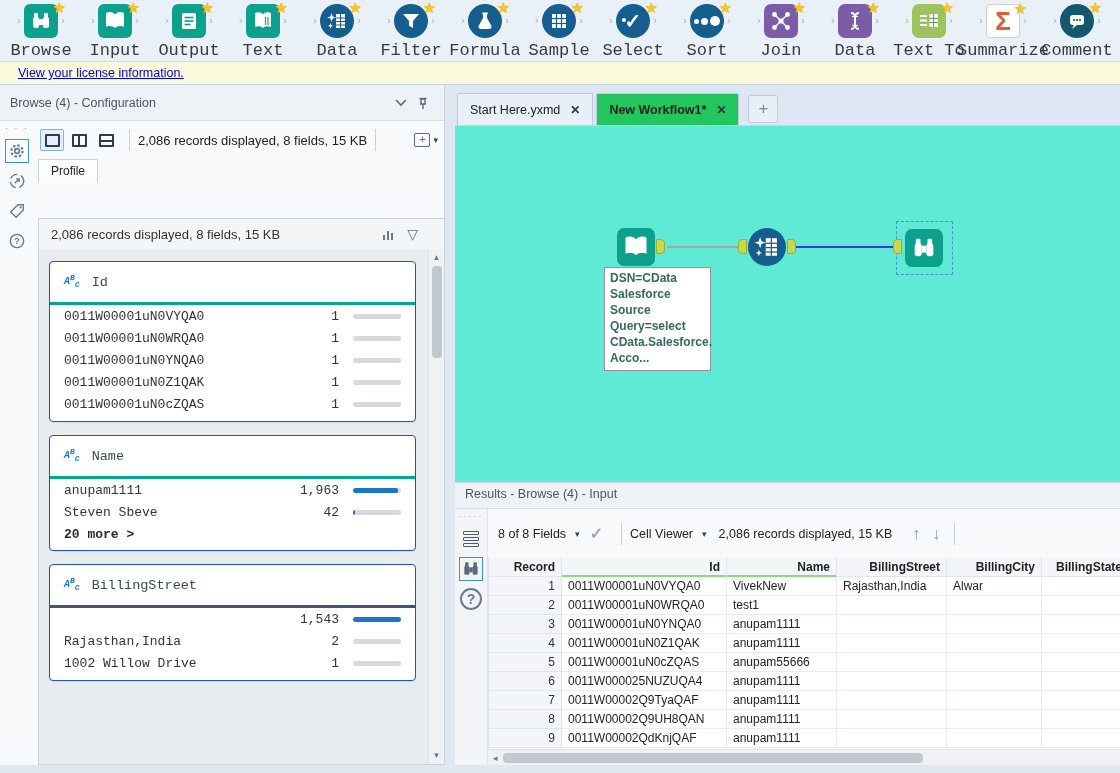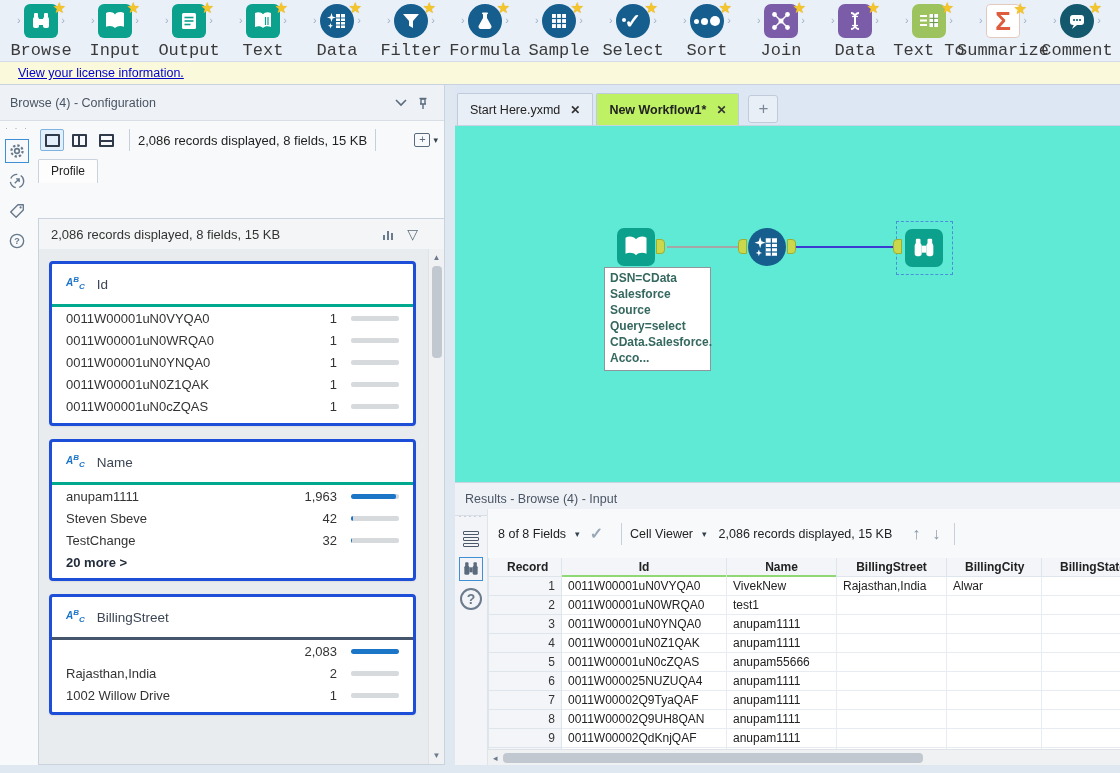--- a/index.html
+++ b/index.html
@@ -57,21 +57,21 @@
   .caret { font-size:9px; color:#33404e; margin-left:3px; }
   .profile-tab { display:inline-block; margin-left:4px; padding:4px 12px 5px 12px; font-size:12px; color:#222; background:#fdfdfe; border:1px solid #c9d2dd; border-bottom:none; border-radius:2px 2px 0 0; position:relative; z-index:2; cursor:pointer; }
   .profile-box { position:absolute; left:4px; right:0; top:97px; bottom:0; background:#f4f5f6; border:1px solid #c9d2dd; border-right:none; overflow:hidden; }
   .prof-summary { height:30px; display:flex; align-items:center; padding:0 26px 0 12px; font-size:13px; color:#333; }
   .prof-summary .pico { margin-left:14px; cursor:pointer; }
   .prof-summary .flex { flex:1; }
   .chartbars { display:flex; align-items:flex-end; gap:1.5px; height:12px; }
   .chartbars i { width:2.5px; background:#6b7a8c; display:block; }
   .funnel-o { color:#5a6b7d; font-size:14px; line-height:1; }
   .cards { position:absolute; left:0; right:16px; top:30px; bottom:0; background:#e9ecef; padding:12px 12px 0 10px; overflow:hidden; }
-  .card { background:#fff; border:3px solid #1d4ed8; border-radius:4px; box-shadow:0 1px 2px rgba(0,0,0,.06); margin-bottom:13px; padding:0 0 6px 0; }
+  .card { background:#fff; border:1px solid #1d4ed8; border-radius:4px; box-shadow:0 1px 2px rgba(0,0,0,.06); margin-bottom:13px; padding:0 0 6px 0;font-family:Liberation Mono, monospace; }
   .card-head { display:flex; align-items:center; height:40px; padding:0 14px; }
   .abc { font-size:10px; font-weight:bold; color:#1a73c8; font-style:italic; margin-right:12px; line-height:1; }
   .abc sup,.abc sub { font-size:8px; }
   .fieldname { font-size:13.5px; color:#3c4654; }
   .card-rule { height:3px; margin:0; }
   .rule-teal { background:var(--accentteal); }
   .rule-dark { background:var(--accentdark); }
   .vrow { display:flex; align-items:center; height:22px; padding:0 14px; font-size:13px; color:#333; }
   .vrow .val { flex:1; white-space:nowrap; overflow:hidden; }
   .vrow .cnt { width:46px; text-align:right; color:#333; }
@@ -80,46 +80,46 @@
   .more { padding:4px 14px 2px 14px; font-size:13px; font-weight:bold; color:#222c3a; cursor:pointer; }
   .pscroll { position:absolute; right:0; top:30px; bottom:0; width:16px; background:#f0f1f3; border-left:1px solid #dfe2e6; display:flex; flex-direction:column; align-items:center; }
   .pscroll .arr { font-size:8px; color:#6b7a8c; padding:4px 0; cursor:pointer; }
   .pscroll .thumb { width:10px; height:92px; background:#c2c8cf; border-radius:4px; cursor:grab; }
   .pscroll .fill { flex:1; }
 
   
   .rightarea { position:absolute; left:455px; right:0; top:0; bottom:0; }
   .tabstrip { height:40px; background:#dde7f3; display:flex; align-items:flex-end; padding-left:2px; }
   .wtab { display:flex; align-items:center; gap:10px; height:32px; padding:0 12px; font-size:12.5px; color:#222; background:#e9eff7; border:1px solid #bfcbda; border-bottom:none; margin-right:3px; cursor:pointer; border-radius:2px 2px 0 0; }
-  .wtab.active { background:#bef264; font-weight:bold;margin-top:35px; }
+  .wtab.active { background:#22c55e; font-weight:bold;margin-top:35px; }
   .wtab .x { font-size:12px; font-weight:bold; color:#333; cursor:pointer; }
   .plustab { width:30px; height:28px; margin-left:6px; margin-bottom:2px; border:1px solid #bfcbda; border-radius:3px; background:#e9eff7; color:#7b8794; font-size:17px; display:flex; align-items:center; justify-content:center; cursor:pointer; }
   .canvas { position:absolute; left:0; right:0; top:40px; bottom:283px; background:#5eead4; border-top:1px solid #c9d4e2; overflow:hidden; }
   .node-ico { width:38px; height:38px; border-radius:7px; display:flex; align-items:center; justify-content:center; position:absolute; cursor:pointer; }
   .node-ico.teal { background:var(--teal); }
   .node-ico.circle { border-radius:50%; background:var(--navy); }
   .anchor { position:absolute; width:9px; height:15px; background:var(--anchor); border:1px solid #9fae2f; }
   .anchor.out { border-radius:0 4px 4px 0; }
   .anchor.in { border-radius:4px 0 0 4px; }
   .conn { position:absolute; height:2px; }
   .annot { position:absolute; background:#fff; border:1px solid #8f959c; padding:3px 5px; font-size:12px; font-weight:600; color:#35685e; line-height:1.33; cursor:pointer; }
   .selbox { position:absolute; border:1.5px dashed #4a90d9; background:transparent; }
 
   
   .results { position:absolute; left:0; right:0; bottom:0; height:283px; background:#f2f4f7; border-top:1px solid #c9d4e2; }
-  .res-title { height:26px; background:#eef1f6; border-bottom:1px solid #d9dee6; display:flex; align-items:center; padding:16px 10px; font-size:12.5px; color:#4a5563; }
+  .res-title { height:26px; background:#eef1f6; border-bottom:1px solid #d9dee6; display:flex; padding:4px 10px; font-size:12.5px; color:#4a5563; }
   .res-strip { position:absolute; left:0; top:26px; width:32px; bottom:0; }
   .res-main { position:absolute; left:32px; right:0; top:26px; bottom:0; background:#fff; border-left:1px solid #dfe4ea; }
   .res-toolbar { height:49px; display:flex; align-items:center; padding:0 10px; background:#f7f9fb; font-size:12.5px; color:#222; }
   .res-toolbar .ctl { display:flex; align-items:center; gap:6px; cursor:pointer; }
   .res-toolbar .chk { color:#9aa7b6; font-size:16px; font-weight:bold; }
   .res-toolbar .arrow { font-size:16px; color:#8a97a6; cursor:pointer; padding:0 6px; }
   .grid-wrap { position:absolute; left:0; right:0; top:49px; bottom:0; overflow:hidden; }
   table.grid { border-collapse:collapse; table-layout:fixed; font-size:12px; color:#222; width:640px; }
-  .grid th { background:#f3f5f8; border:1px solid #dfe5ec; border-top:none; font-weight:bold; text-align:center; padding:2px 18px; height:18px; position:relative; }
+  .grid th { background:#f3f5f8; border:1px solid #dfe5ec; border-top:none; font-weight:bold; text-align:right; padding:2px 6px; height:18px; position:relative; }
   .grid th.gline::after { content:""; position:absolute; left:0; right:0; bottom:-1px; height:2px; background:var(--hgreen); }
   .grid td { border:1px solid #e7ecf2; padding:1px 6px; height:19px; white-space:nowrap; overflow:hidden; background:#fff; }
   .grid td.recno { background:#f3f5f8; text-align:right; color:#333; border-color:#dfe5ec; }
   .hscroll { position:absolute; left:0; right:0; bottom:0; height:16px; background:#f0f1f3; border-top:1px solid #dfe2e6; display:flex; align-items:center; }
   .hscroll .arr { font-size:9px; color:#6b7a8c; padding:0 5px; cursor:pointer; }
   .hscroll .thumb { width:420px; height:10px; background:#c2c8cf; border-radius:4px; cursor:grab; }
   .qmark { width:22px; height:22px; border:2px solid #6b7a8c; border-radius:50%; color:#6b7a8c; font-size:14px; font-weight:bold; display:flex; align-items:center; justify-content:center; }
   .stackbars { display:flex; flex-direction:column; gap:2px; }
   .stackbars i { width:16px; height:4px; border:1.5px solid #4a5a6b; border-radius:1px; display:block; }
 </style>
@@ -506,38 +506,31 @@
                       <i style="width: 94%;"></i>
                     </span>
                   </div>
                   <div class="vrow">
                     <span class="val">Steven Sbeve</span>
                     <span class="cnt">42</span>
                     <span class="bar">
                       <i style="width: 4%;"></i>
                     </span>
                   </div>
-                  <div class="vrow">
-                    <span class="val">TestChange</span>
-                    <span class="cnt">32</span>
-                    <span class="bar">
-                      <i style="width: 3%;"></i>
-                    </span>
-                  </div>
                   <div class="more">20 more &gt;</div>
                 </div>
                 <div class="card">
                   <div class="card-head">
                     <span class="abc">A<sup>B</sup><sub>C</sub></span>
                     <span class="fieldname">BillingStreet</span>
                   </div>
                   <div class="card-rule rule-dark"></div>
                   <div class="vrow">
                     <span class="val"></span>
-                    <span class="cnt">2,083</span>
+                    <span class="cnt">1,543</span>
                     <span class="bar">
                       <i style="width: 100%;"></i>
                     </span>
                   </div>
                   <div class="vrow">
                     <span class="val">Rajasthan,India</span>
                     <span class="cnt">2</span>
                     <span class="bar">
                       <i style="width: 0.1%;"></i>
                     </span>

